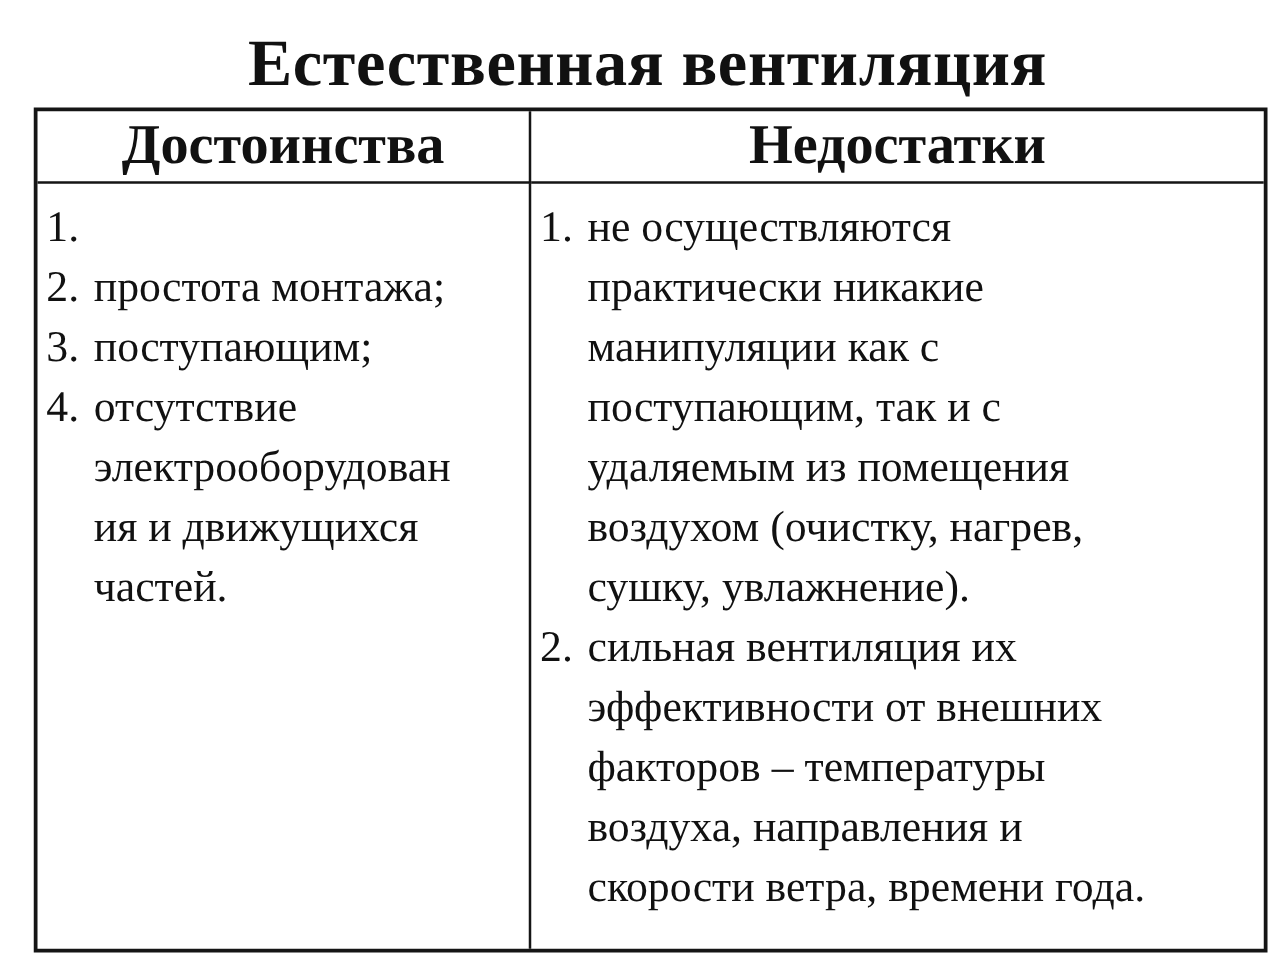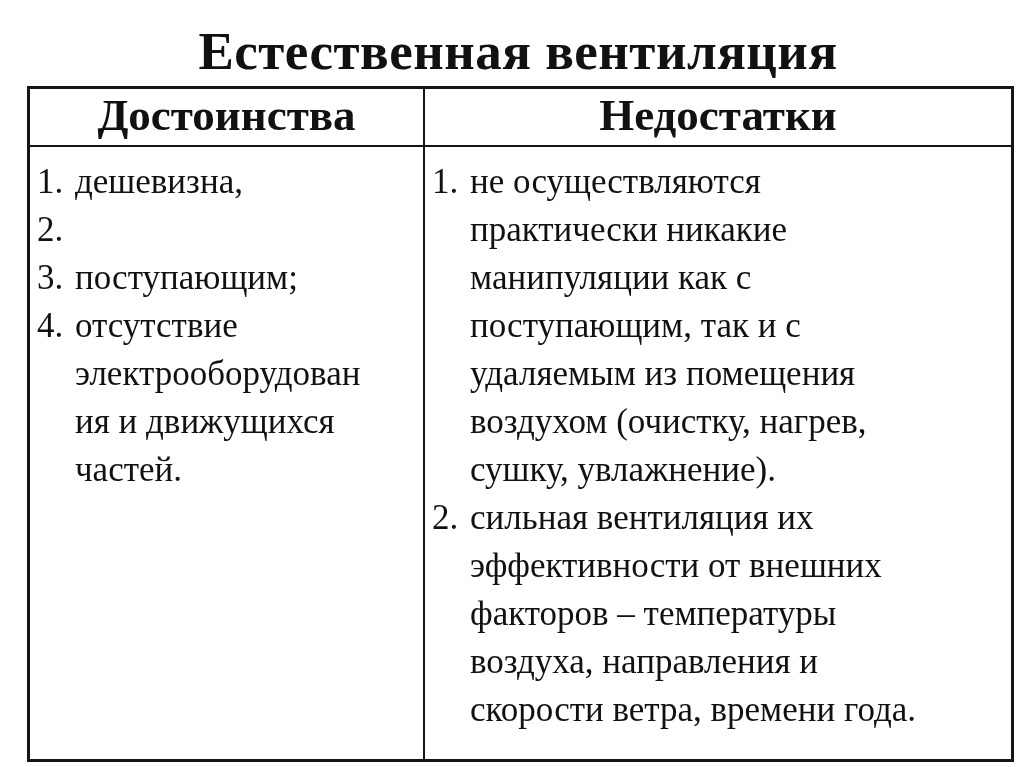--- a/index.html
+++ b/index.html
@@ -69,25 +69,25 @@
 <h1 class="page-title">Естественная вентиляция</h1>
 
 <div class="cmp-table">
   <div class="th col-left">Достоинства</div>
   <div class="th">Недостатки</div>
 
   <div class="td col-left">
     <div class="num-list">
   <div class="num-item">
     <span class="num">1.</span>
-    <span class="txt">дешевизна,</span>
   </div>
 
   <div class="num-item">
     <span class="num">2.</span>
+    <span class="txt">простота монтажа;</span>
   </div>
 
   <div class="num-item">
     <span class="num">3.</span>
     <span class="txt">поступающим;</span>
   </div>
 
   <div class="num-item">
     <span class="num">4.</span>
     <span class="txt">отсутствие

